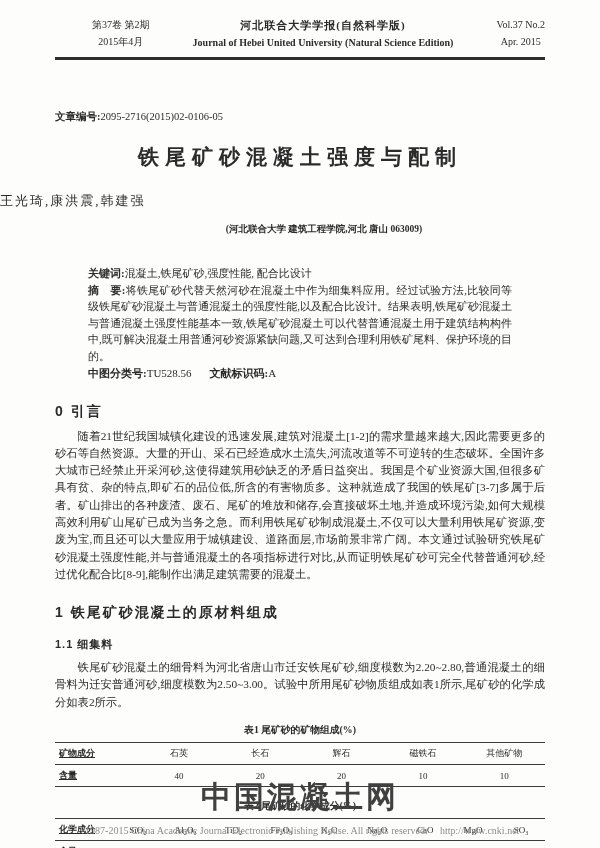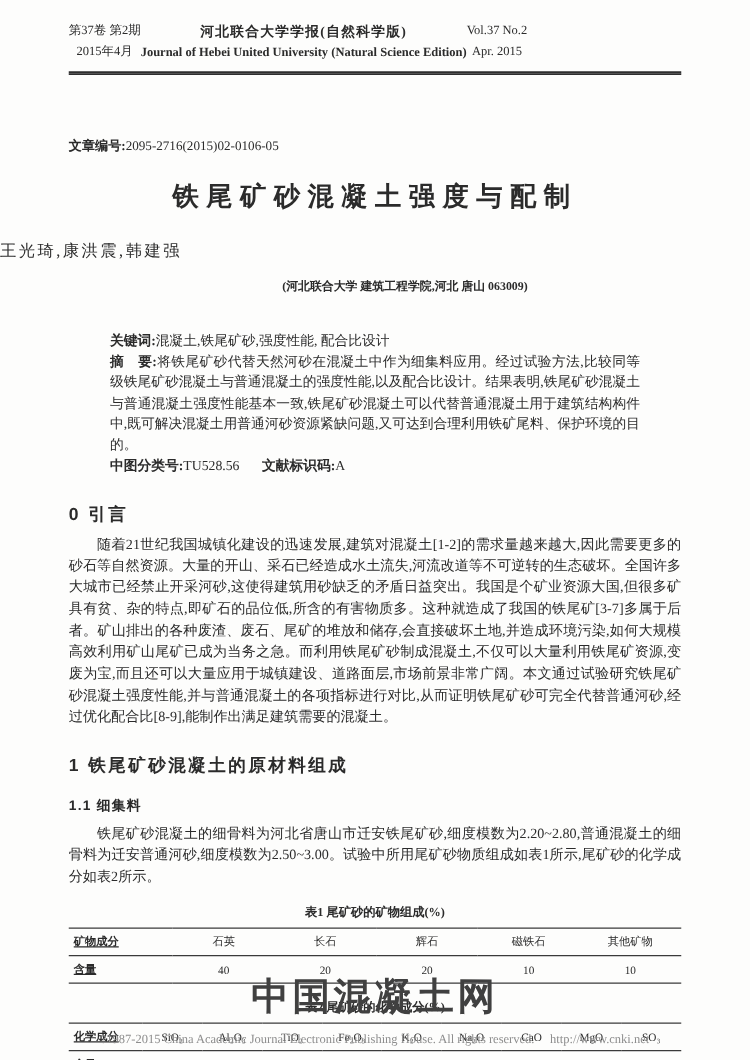--- a/index.html
+++ b/index.html
@@ -4,22 +4,23 @@
 <style>
   * { margin:0; padding:0; box-sizing:border-box; }
   html,body { background:#e8e8e8; }
   .page {
     position:relative; width:600px; height:848px; margin:0 auto;
     background:#fdfdfc; color:#2b2b2b; overflow:hidden;
     font-family:"Liberation Serif","DejaVu Serif",serif;
   }
   
   .jheader {
-    display:flex; justify-content:flex-start; align-items:center;
+    display:flex; justify-content:space-between; align-items:center;
     padding:16px 55px 0 55px;
+    margin-left:37px;
   }
   .jh-left, .jh-right { font-size:10px; line-height:17px; text-align:center; white-space:nowrap; }
   .jh-center { text-align:center; }
   .jh-cn { font-size:11px; font-weight:bold; letter-spacing:1px; }
   .jh-en { font-size:10px; font-weight:bold; margin-top:4px; }
   .header-rule {
     margin:7px 55px 0 55px; height:3px;
     border-top:2px solid #2e2e2e; border-bottom:1px solid #2e2e2e;
   }
   

